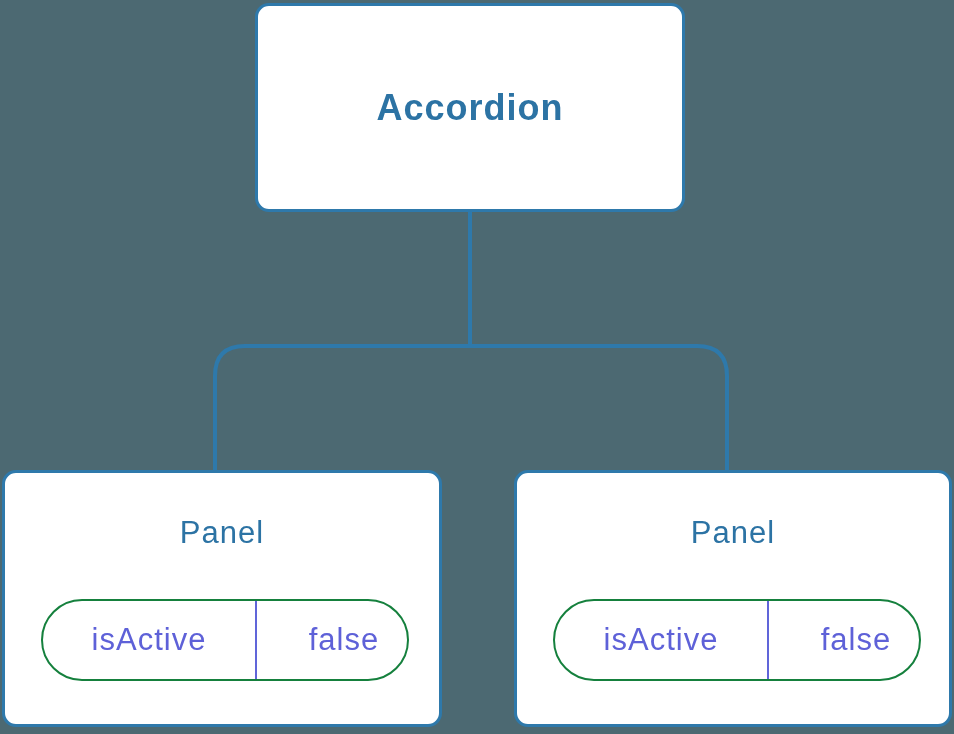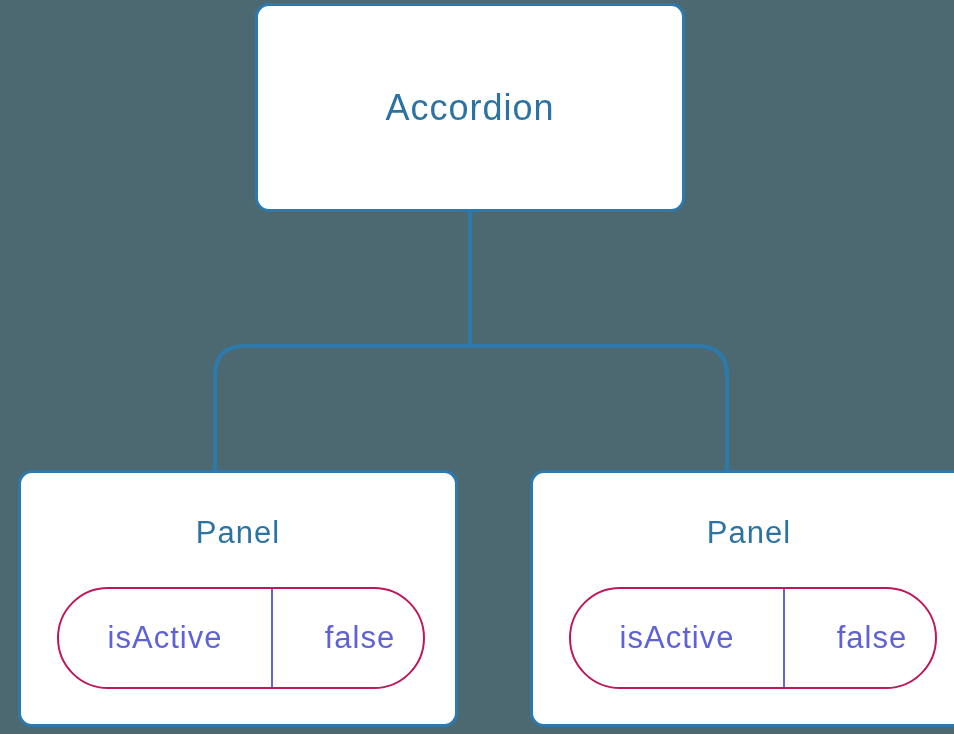--- a/index.html
+++ b/index.html
@@ -35,47 +35,46 @@
     width: 430px;
     height: 209px;
     display: flex;
     align-items: center;
     justify-content: center;
   }
   .node-root .node-label {
     font-size: 36px;
     letter-spacing: 1px;
     color: #2C73A4;
-    font-weight: 400;
+    font-weight: 700;
   }
   .node-panel {
     top: 470px;
     height: 257px;
-    margin-left: 16px;
   }
   .node-panel-1 { left: 2px;   width: 440px; }
   .node-panel-2 { left: 514px; width: 438px; }
   .panel-title {
     position: absolute;
     top: 42px;
     left: 0;
     right: 0;
     text-align: center;
     font-size: 31px;
     letter-spacing: 1px;
     color: #2C73A4;
     font-weight: 500;
   }
   .prop-pill {
     position: absolute;
-    top: 114px;
+    top: 126px;
     left: 36px;
     width: 368px;
-    height: 102px;
-    border: 2px solid #be185d;
+    height: 82px;
+    border: 2px solid #15803d;
     border-radius: 53px;
     box-sizing: border-box;
     display: flex;
     background: #ffffff;
   }
   .prop-name {
     width: 214px;
     border-right: 2px solid #6065D9;
     display: flex;
     align-items: center;

